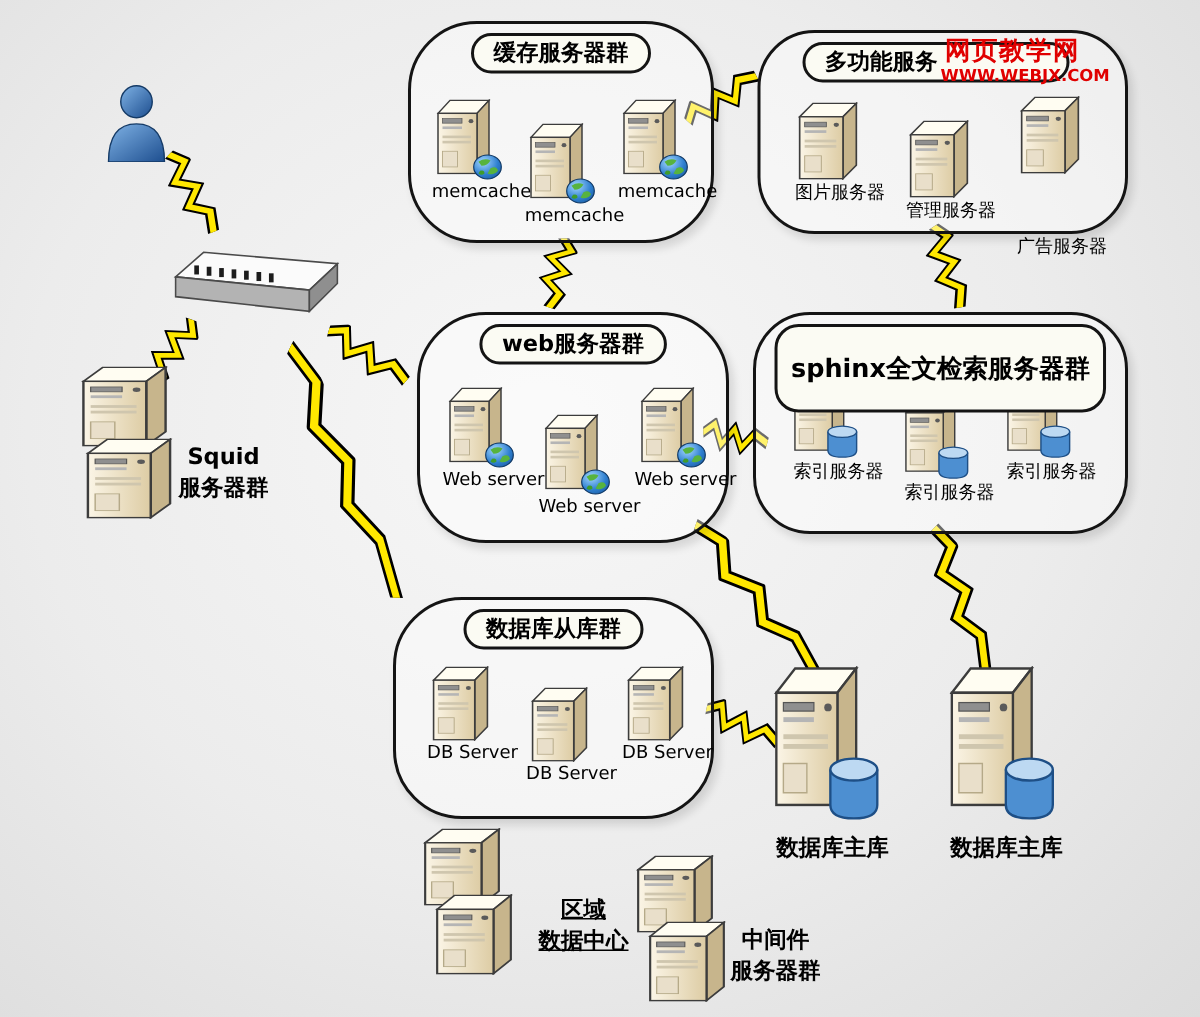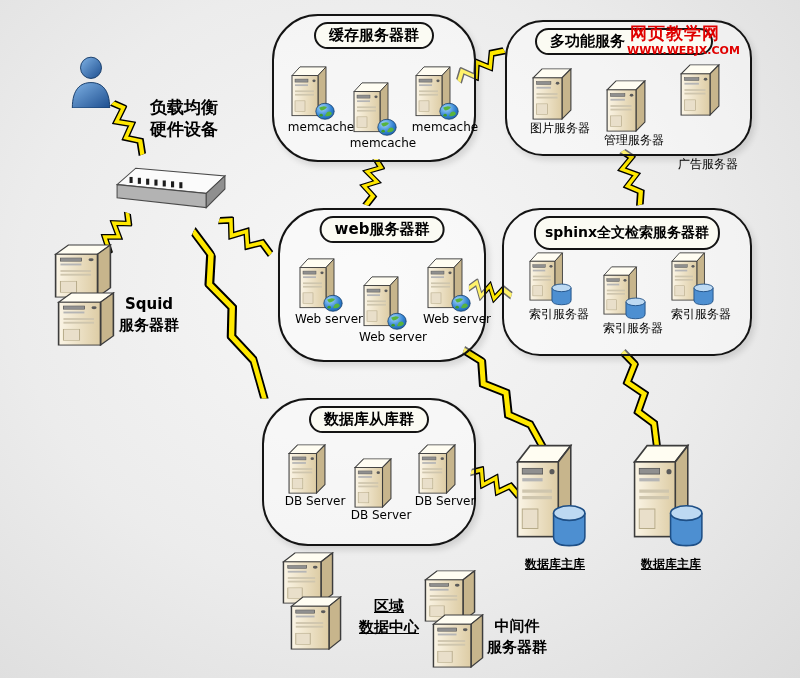--- a/index.html
+++ b/index.html
@@ -4,32 +4,32 @@
 <style>
   html,body{margin:0;padding:0;background:#ffffff;}
   .stage{position:relative;width:800px;height:678px;overflow:hidden;
     background:radial-gradient(ellipse at 45% 42%, #f7f7f7 0%, #ececec 55%, #dcdcdc 100%);
     font-family:"DejaVu Sans","Liberation Sans",sans-serif;color:#000;}
   .cluster{position:absolute;border:2px solid #141414;background:rgba(255,255,255,0.42);
     box-shadow:3px 4px 6px rgba(0,0,0,0.12);z-index:2;}
   .tab{position:absolute;top:6px;left:50%;transform:translateX(-50%);border:2px solid #141414;
     border-radius:16px;background:#fbfbf3;padding:2px 13px;font-size:15px;font-weight:bold;
     white-space:nowrap;z-index:3;text-align:right;}
-  .tab.small{font-size:14px;padding:6px 9px;}
+  .tab.small{font-size:17px;padding:16px 9px;}
   .tab.leftpos{left:28px;transform:none;width:178px;box-sizing:border-box;text-align:left;}
   .server-item{position:absolute;display:flex;flex-direction:column;align-items:center;width:66px;}
   .server-item svg{display:block;}
   .server-label{font-size:12px;color:#000;white-space:nowrap;margin-left:16px;}
   .bolt{position:absolute;height:22px;transform-origin:0 50%;z-index:1;}
   .bolt svg{display:block;}
   .node-label{position:absolute;color:#000;text-align:center;z-index:2;}
   .node-label span{display:block;}
   .lb-label{font-size:17px;font-weight:bold;line-height:22px;width:100px;}
   .cn-label{font-size:15px;font-weight:bold;line-height:21px;width:90px;}
-  .master-label{font-size:12px;font-weight:bold;width:110px;text-decoration:underline;}
+  .master-label{font-size:15px;font-weight:bold;width:110px;}
   .stack{position:absolute;}
   .stack svg{position:absolute;}
   .abs{position:absolute;}
   .wm1{position:absolute;left:630px;top:22px;color:#e00000;font-size:17px;font-weight:bold;
     letter-spacing:1px;z-index:6;white-space:nowrap;}
   .wm2{position:absolute;left:627px;top:44px;color:#e00000;font-size:11px;font-weight:bold;
     z-index:6;white-space:nowrap;}
 </style>
 </head>
 <body>
@@ -148,24 +148,20 @@
   <div class="bolt" style="left:470px;top:461px;width:55px;transform:rotate(26deg)">
       <svg viewBox="0 0 100 22" preserveAspectRatio="none" width="100%" height="100%">
         <use href="#boltg"></use>
       </svg>
     </div>
 
   <svg class="abs" style="left:70px;top:56px;z-index:2" width="42" height="52" viewBox="0 0 36 44" preserveAspectRatio="none">
       <use href="#persong"></use>
     </svg>
 
-  <div class="node-label lb-label" style="left:134px;top:96px;">
-    <span>负载均衡</span>
-    <span>硬件设备</span>
-  </div>
 
   <svg class="abs" style="left:115px;top:166px;z-index:2" width="112" height="46" viewBox="0 0 108 42" preserveAspectRatio="none">
       <use href="#switchg"></use>
     </svg>
 
   <div class="stack" style="left:54px;top:244px;width:62px;height:104px;z-index:2">
     <svg style="left:0;top:0" width="58" height="54" viewBox="0 0 36 58" preserveAspectRatio="none">
         <use href="#tower"></use>
       </svg>
     <svg style="left:3px;top:48px" width="58" height="54" viewBox="0 0 36 58" preserveAspectRatio="none">

